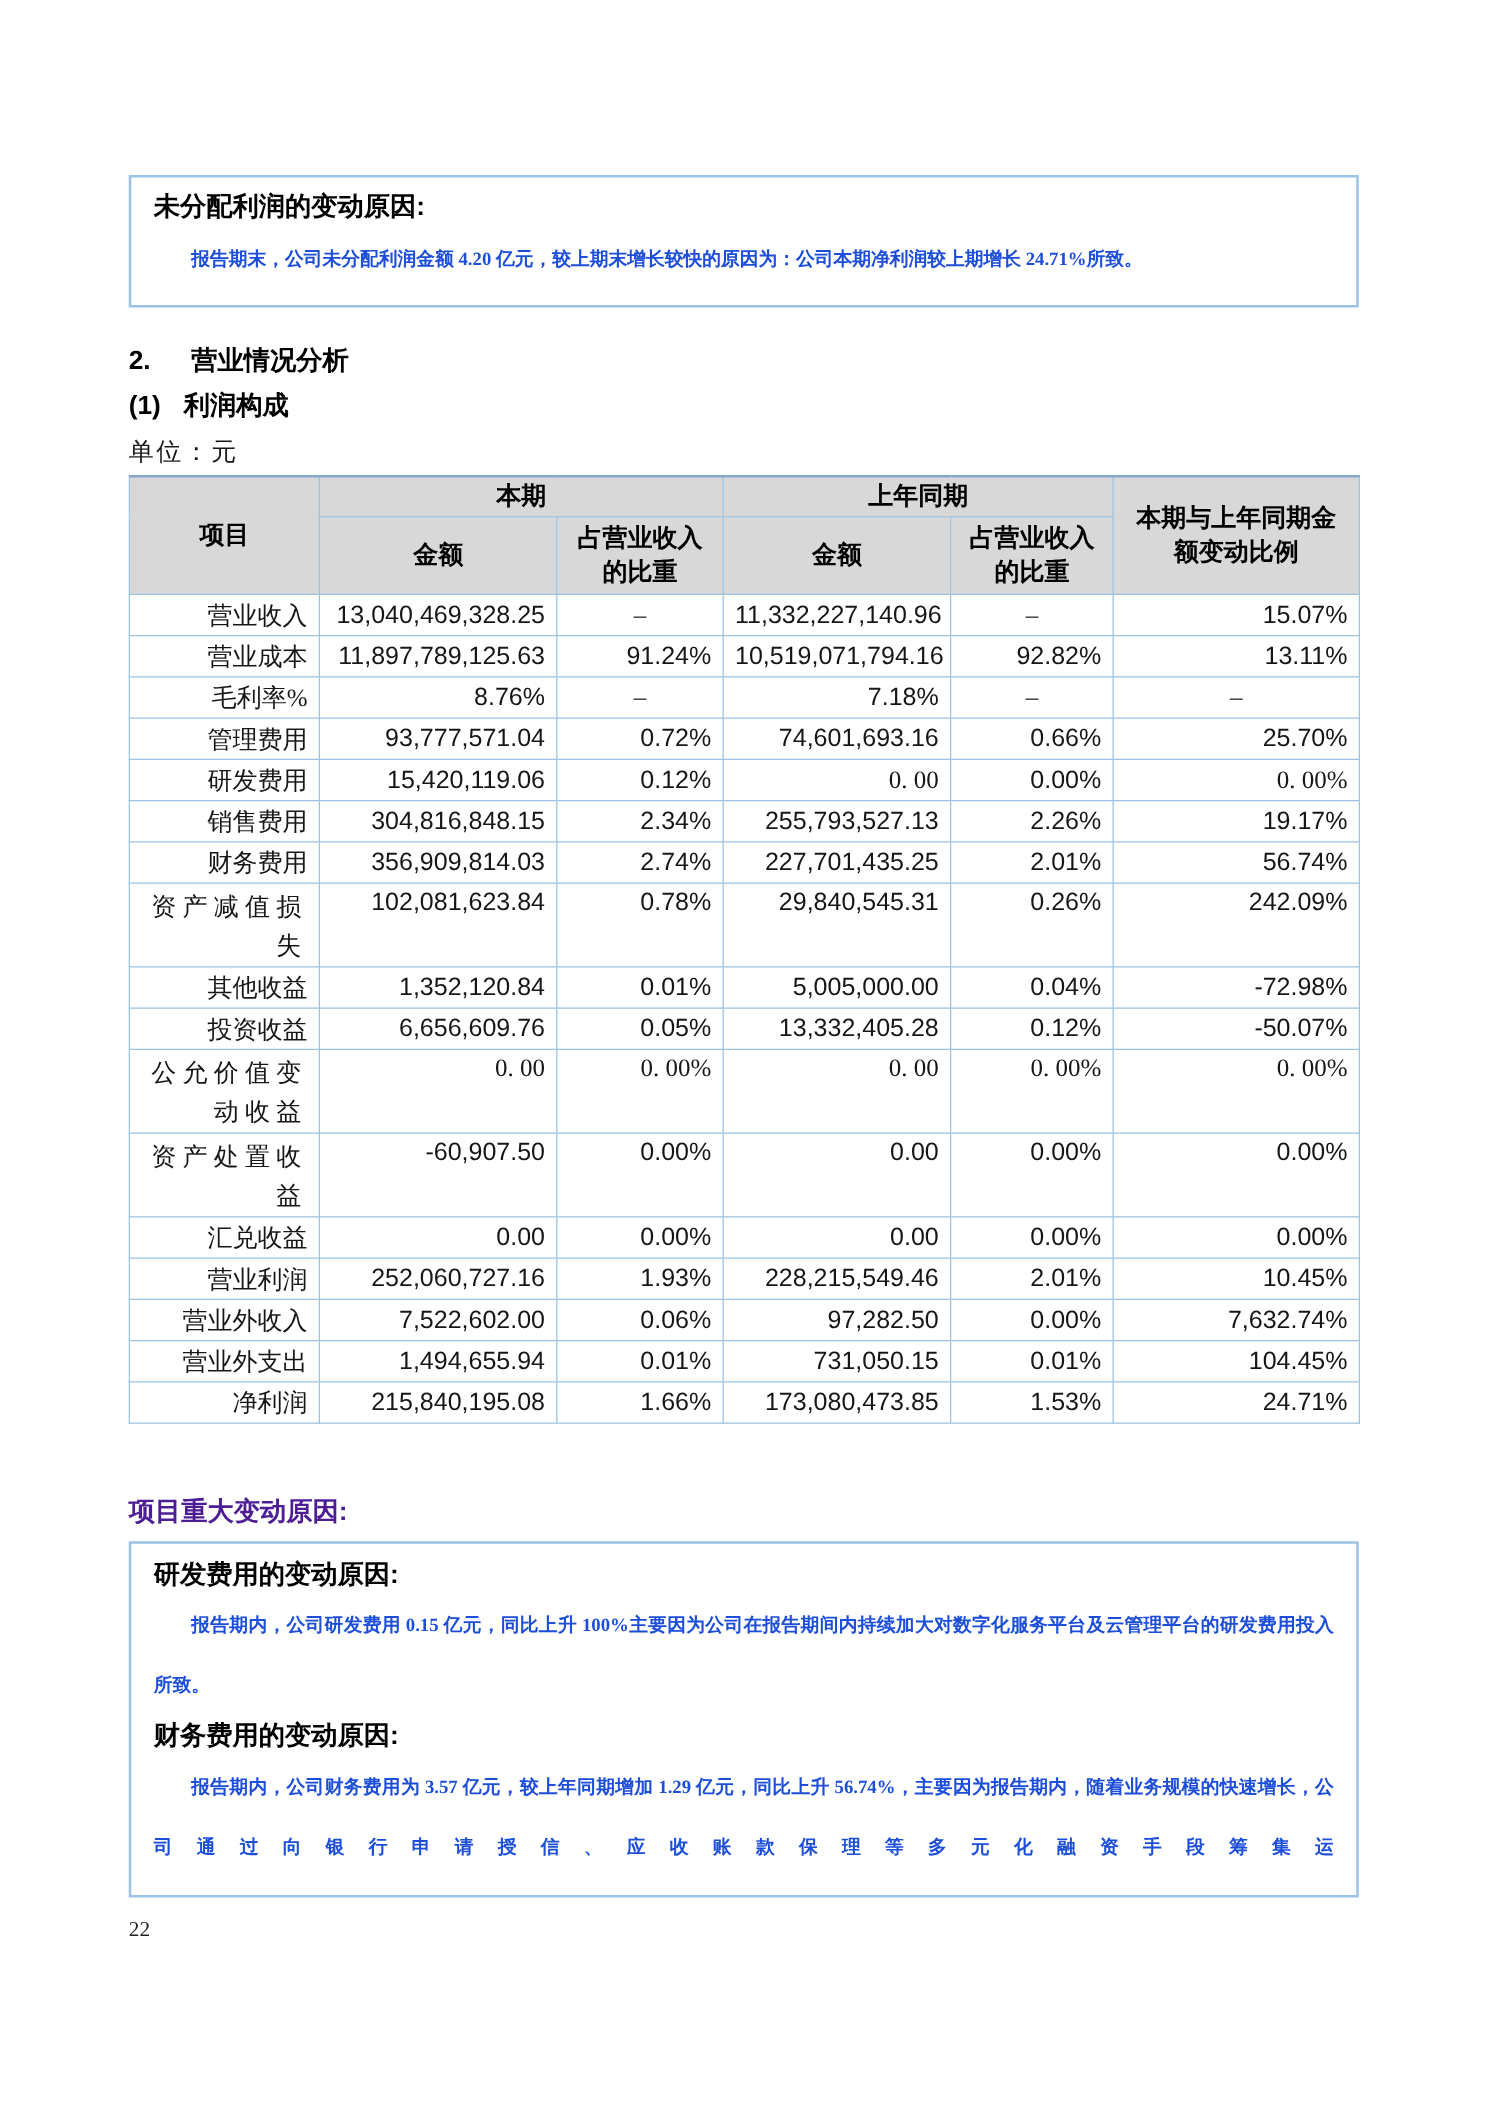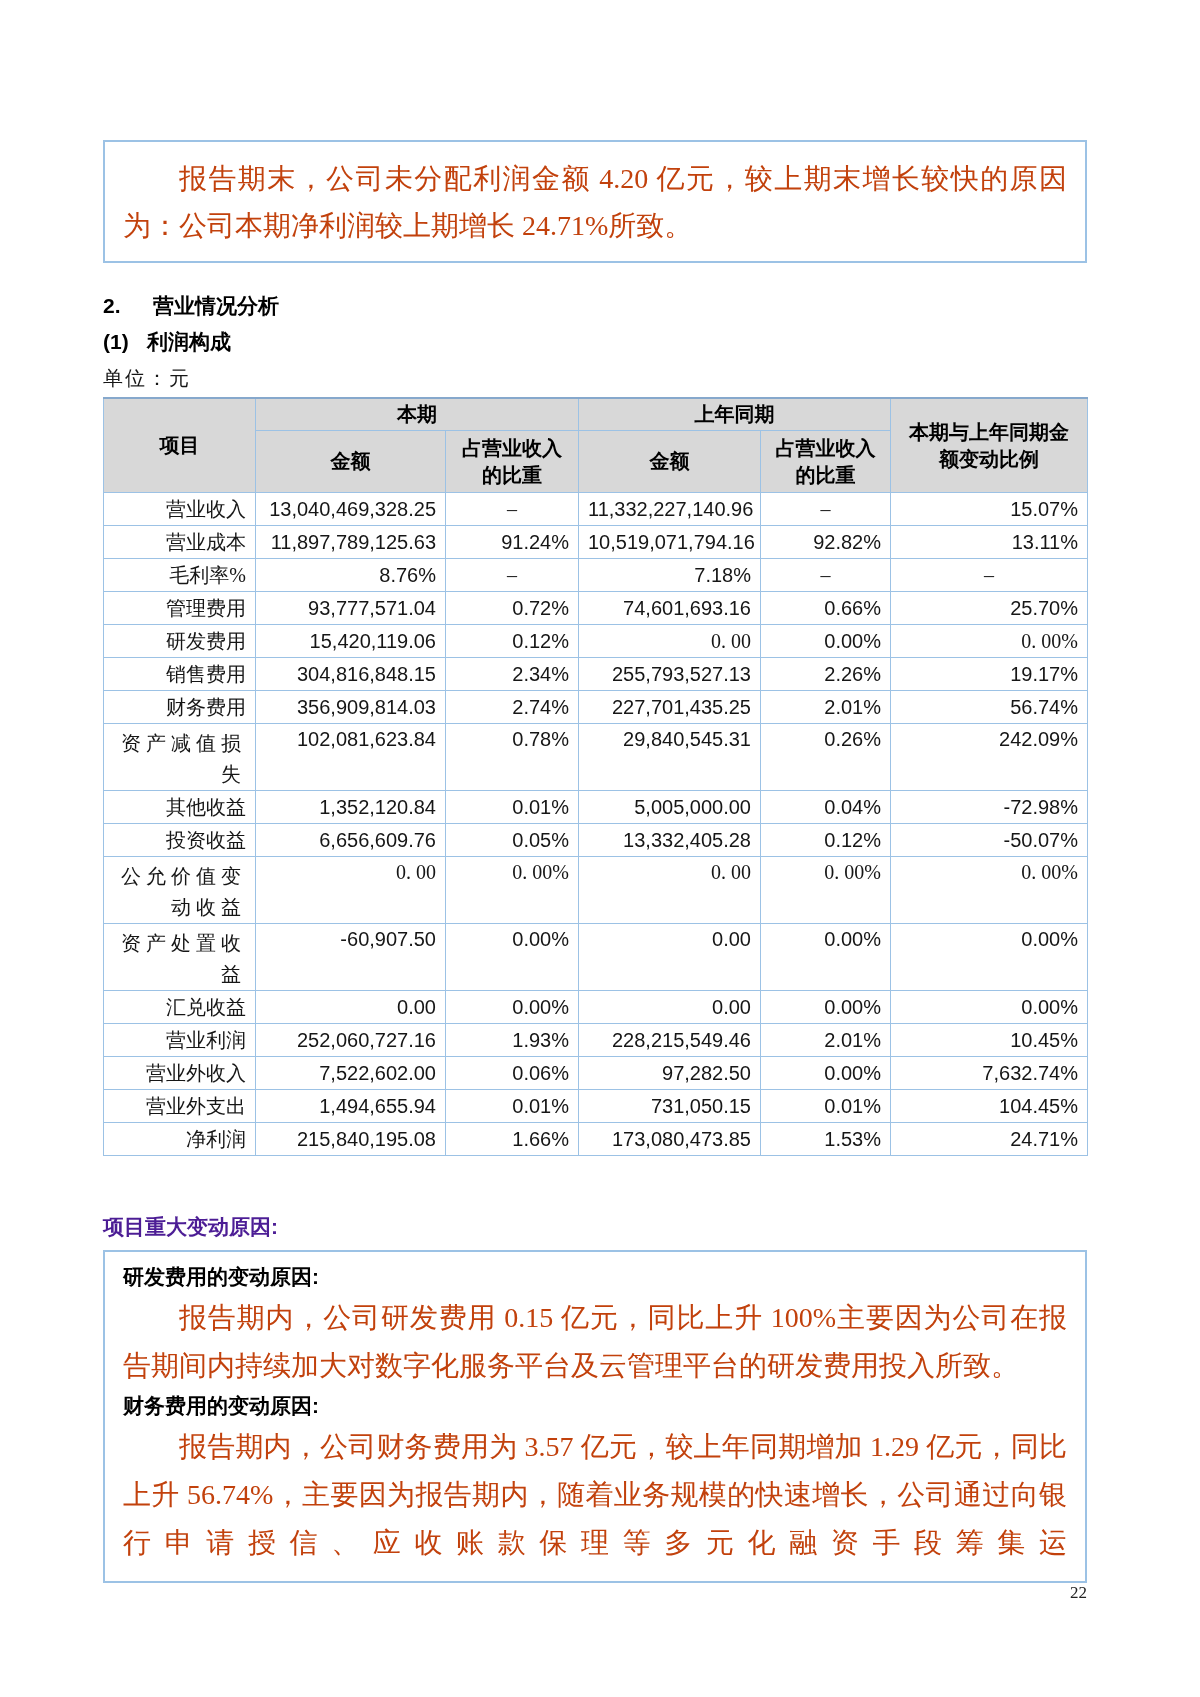--- a/index.html
+++ b/index.html
@@ -19,24 +19,25 @@
     margin-top:140px;
     border:2px solid #9cc2e5;
     padding:9px 18px 12px 18px;
   }
   .box-heading {
     font-family:"Liberation Sans","DejaVu Sans",sans-serif;
     font-weight:bold; font-size:21px; line-height:30px;
     color:#000;
   }
   .body-para {
-    font-size:28px; line-height:47px;
+    font-size:15px; line-height:47px;
     text-indent:2em; text-align:justify;
     margin-top:4px;
-    color:#c2410c;
+    color:#1d4ed8;
+    font-weight:bold;
   }
 
   
   .section-h {
     margin-top:28px;
     font-family:"Liberation Sans","DejaVu Sans",sans-serif;
     font-weight:bold; font-size:21px; line-height:30px; color:#000;
     display:flex;
   }
   .section-h .num { width:50px; }
@@ -114,33 +115,35 @@
     margin-top:8px;
     border:2px solid #9cc2e5;
     padding:9px 18px 14px 18px;
   }
   .notes-box .box-heading { margin-top:1px; }
   .notes-box .body-para { line-height:48px; margin-top:2px; }
   .body-para.justify-last { text-align-last:justify; }
 
   
   .page-number {
-    text-align:right;
+    margin-top:16px;
+    text-align:left;
     font-family:"Liberation Serif","DejaVu Serif",serif;
     font-size:17px;
     color:#222;
   }
 </style>
 </head>
 <body>
 
 <div class="page">
   <div class="content">
 
     <div class="reason-box">
+      <div class="box-heading">未分配利润的变动原因:</div>
       <div class="body-para">报告期末，公司未分配利润金额 4.20 亿元，较上期末增长较快的原因为：公司本期净利润较上期增长 24.71%所致。</div>
     </div>
 
     <div class="section-h">
       <span class="num">2.</span>
       <span>营业情况分析</span>
     </div>
     <div class="section-sub">
       <span class="num">(1)</span>
       <span>利润构成</span>

